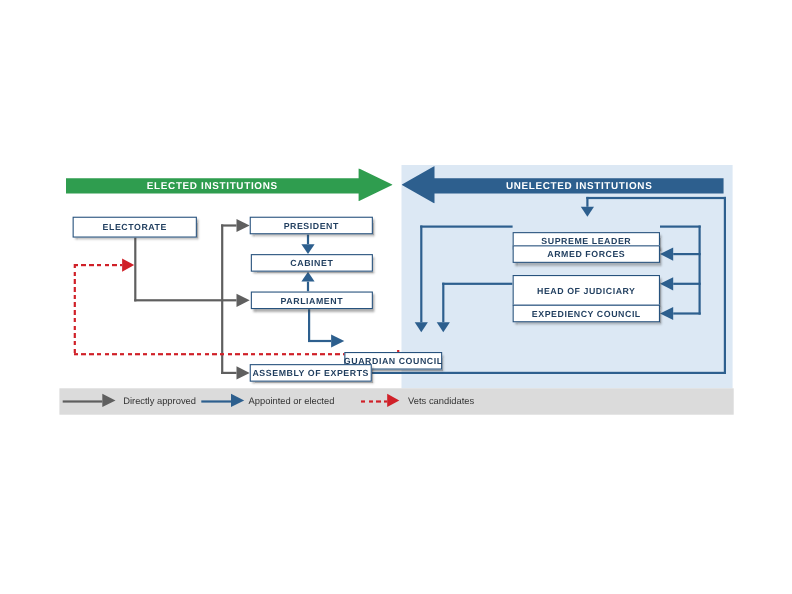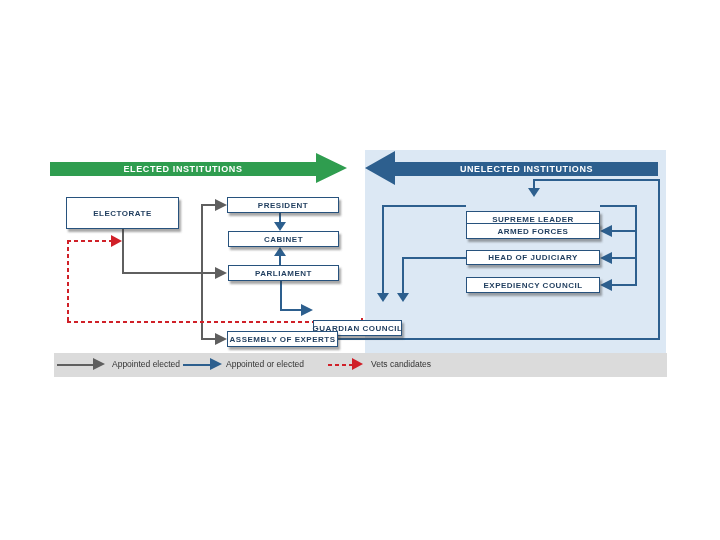--- a/index.html
+++ b/index.html
@@ -4,21 +4,21 @@
 <style>
   html,body{margin:0;padding:0;background:#ffffff;}
   #stage{position:relative;width:720px;height:540px;background:#ffffff;overflow:hidden;
          font-family:"Liberation Sans",sans-serif;}
   .panel{position:absolute;left:365px;top:150px;width:301px;height:203px;background:#dce8f4;}
   .strip{position:absolute;left:54px;top:353px;width:613px;height:24px;background:#dbdbdb;}
 
   .banner{position:absolute;filter:drop-shadow(1px 2px 1.5px rgba(0,0,0,.30));}
   .banner .blabel{position:absolute;display:flex;align-items:center;justify-content:center;
          color:#ffffff;font-size:9px;font-weight:bold;letter-spacing:.6px;white-space:nowrap;}
-  #banner-green{left:50px;top:153px;width:297px;height:30px;background:#2f9d4f;
+  #banner-green{left:60px;top:153px;width:297px;height:30px;background:#2f9d4f;
          clip-path:polygon(0 9px,266px 9px,266px 0,297px 15px,266px 30px,266px 23px,0 23px);}
   #banner-green .blabel{left:0;top:9px;width:266px;height:14px;}
   #banner-blue{left:365px;top:151px;width:293px;height:34px;background:#2d5f8e;
          clip-path:polygon(293px 11px,30px 11px,30px 0,0 17px,30px 34px,30px 25px,293px 25px);}
   #banner-blue .blabel{left:30px;top:11px;width:263px;height:14px;}
 
   .node{position:absolute;box-sizing:border-box;background:#ffffff;border:1px solid #27527d;
         box-shadow:2px 2.5px 2px rgba(60,60,60,.45);display:flex;align-items:center;justify-content:center;
         color:#1f3d5e;font-size:8px;font-weight:bold;letter-spacing:.5px;white-space:nowrap;}
 
@@ -91,54 +91,54 @@
   <div class="hl blue" style="left:533px;top:179px;width:127px;"></div>
   <div class="vl blue" style="left:533px;top:179px;height:9px;"></div>
   <div class="tri tr-d-blue" style="left:528px;top:188px;"></div>
 
   <div class="rdh" style="left:67px;top:240px;width:44px;"></div>
   <div class="tri tr-r-red" style="left:111px;top:235px;"></div>
   <div class="rdv" style="left:67px;top:240px;height:83px;"></div>
   <div class="rdh" style="left:67px;top:321px;width:295px;"></div>
   <div class="rdv" style="left:361px;top:318px;height:5px;"></div>
 
-  <div class="node" style="left:66px;top:197px;width:113px;height:32px;">
+  <div class="node" style="left:66px;top:197px;width:113px;height:19px;">
     <span>ELECTORATE</span>
     </div>
   <div class="node" style="left:227px;top:197px;width:112px;height:16px;">
     <span>PRESIDENT</span>
     </div>
   <div class="node" style="left:228px;top:231px;width:111px;height:16px;">
     <span>CABINET</span>
     </div>
   <div class="node" style="left:228px;top:265px;width:111px;height:16px;">
     <span>PARLIAMENT</span>
     </div>
   <div class="node" style="left:466px;top:211px;width:134px;height:16px;">
     <span>SUPREME LEADER</span>
     </div>
   <div class="node" style="left:466px;top:223px;width:134px;height:16px;">
     <span>ARMED FORCES</span>
     </div>
-  <div class="node" style="left:466px;top:250px;width:134px;height:15px;">
+  <div class="node" style="left:466px;top:250px;width:134px;height:28px;">
     <span>HEAD OF JUDICIARY</span>
     </div>
   <div class="node" style="left:466px;top:277px;width:134px;height:16px;">
     <span>EXPEDIENCY COUNCIL</span>
     </div>
   <div class="node" style="left:313px;top:320px;width:89px;height:16px;">
     <span>GUARDIAN COUNCIL</span>
     </div>
   <div class="node" style="left:227px;top:331px;width:111px;height:16px;">
     <span>ASSEMBLY OF EXPERTS</span>
     </div>
 
   <div class="hl gray" style="left:57px;top:364px;width:36px;"></div>
   <div class="tri tr-r-gray" style="left:93px;top:358px;"></div>
-  <span class="leglabel" style="left:112px;top:357px;">Appointed elected</span>
+  <span class="leglabel" style="left:112px;top:357px;">Directly approved</span>
 
   <div class="hl blue" style="left:183px;top:364px;width:27px;"></div>
   <div class="tri tr-r-blue" style="left:210px;top:358px;"></div>
   <span class="leglabel" style="left:226px;top:357px;">Appointed or elected</span>
 
   <div class="rdh" style="left:328px;top:364px;width:24px;"></div>
   <div class="tri tr-r-red" style="left:352px;top:358px;"></div>
   <span class="leglabel" style="left:371px;top:357px;">Vets candidates</span>
 
 </div>

